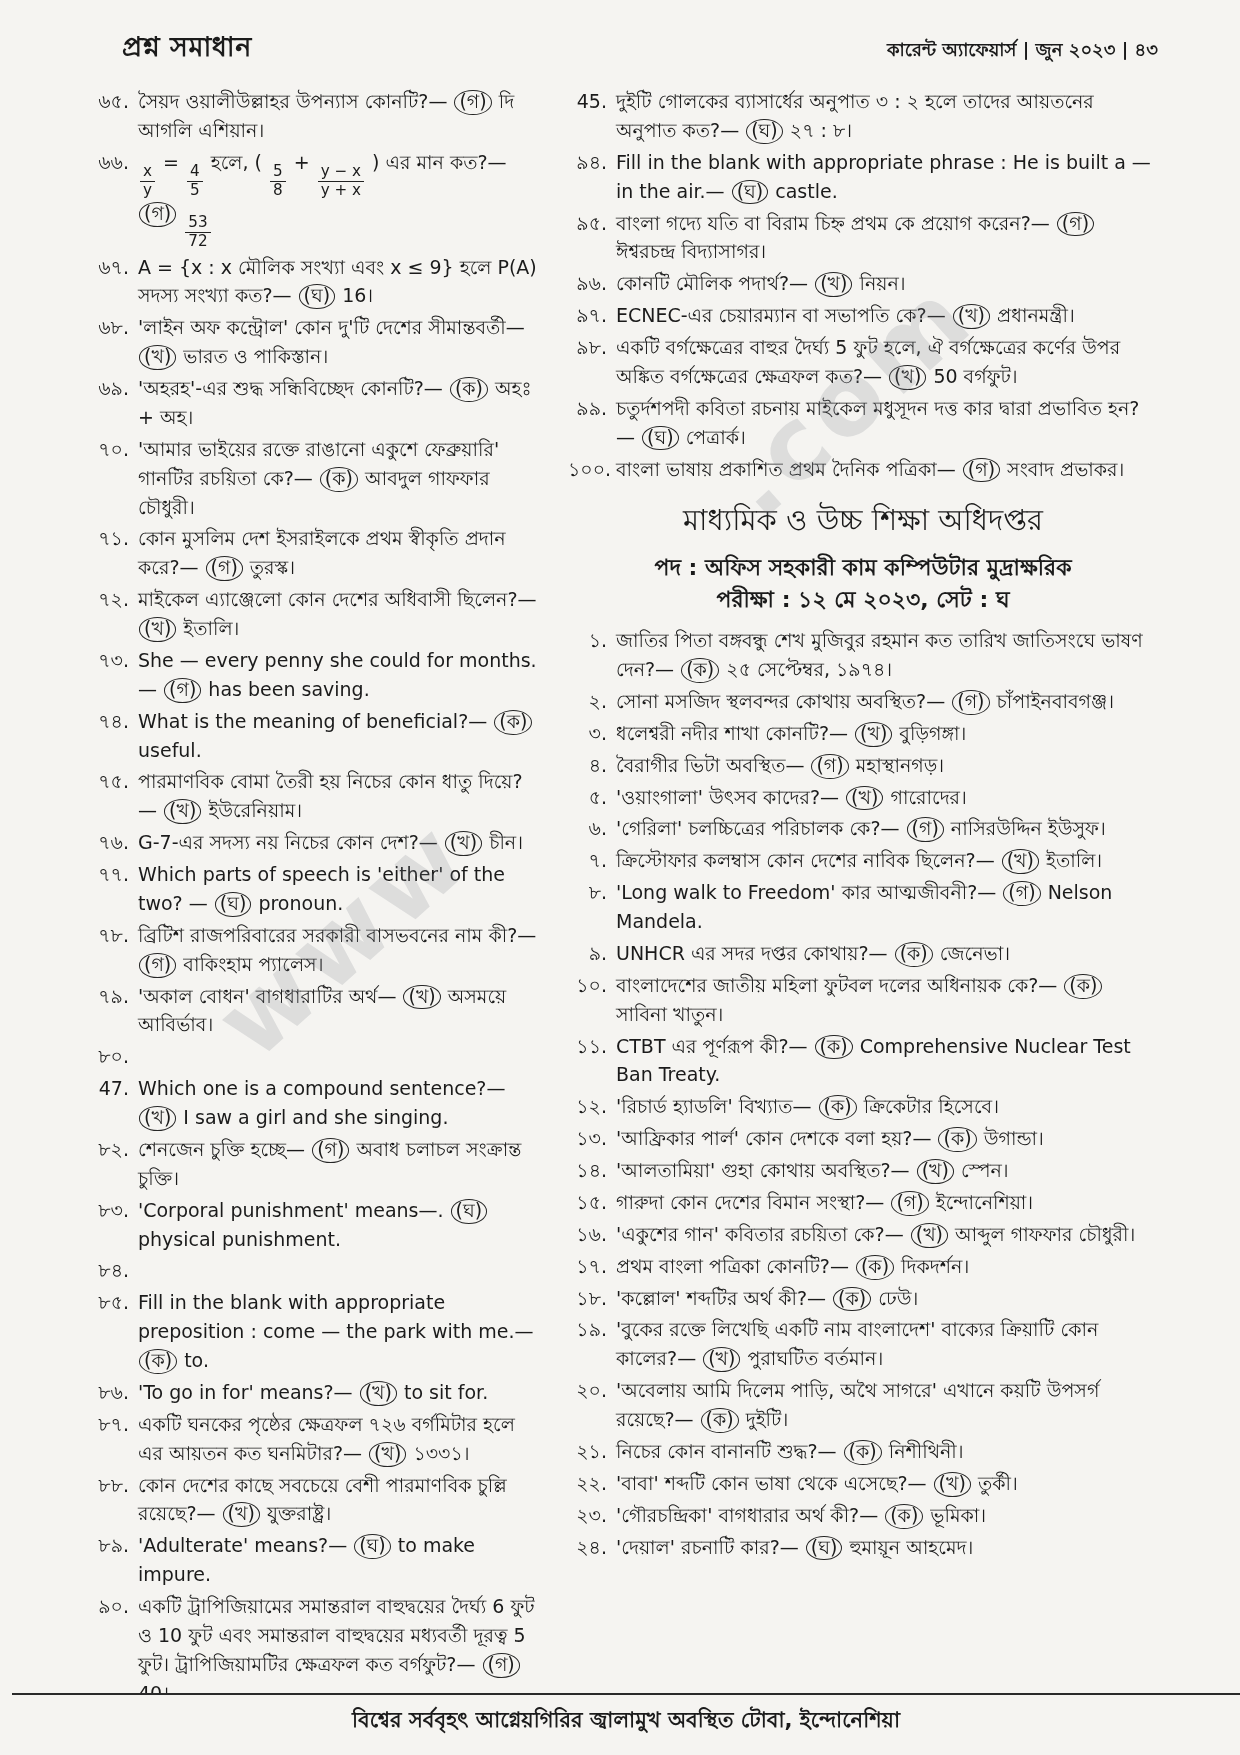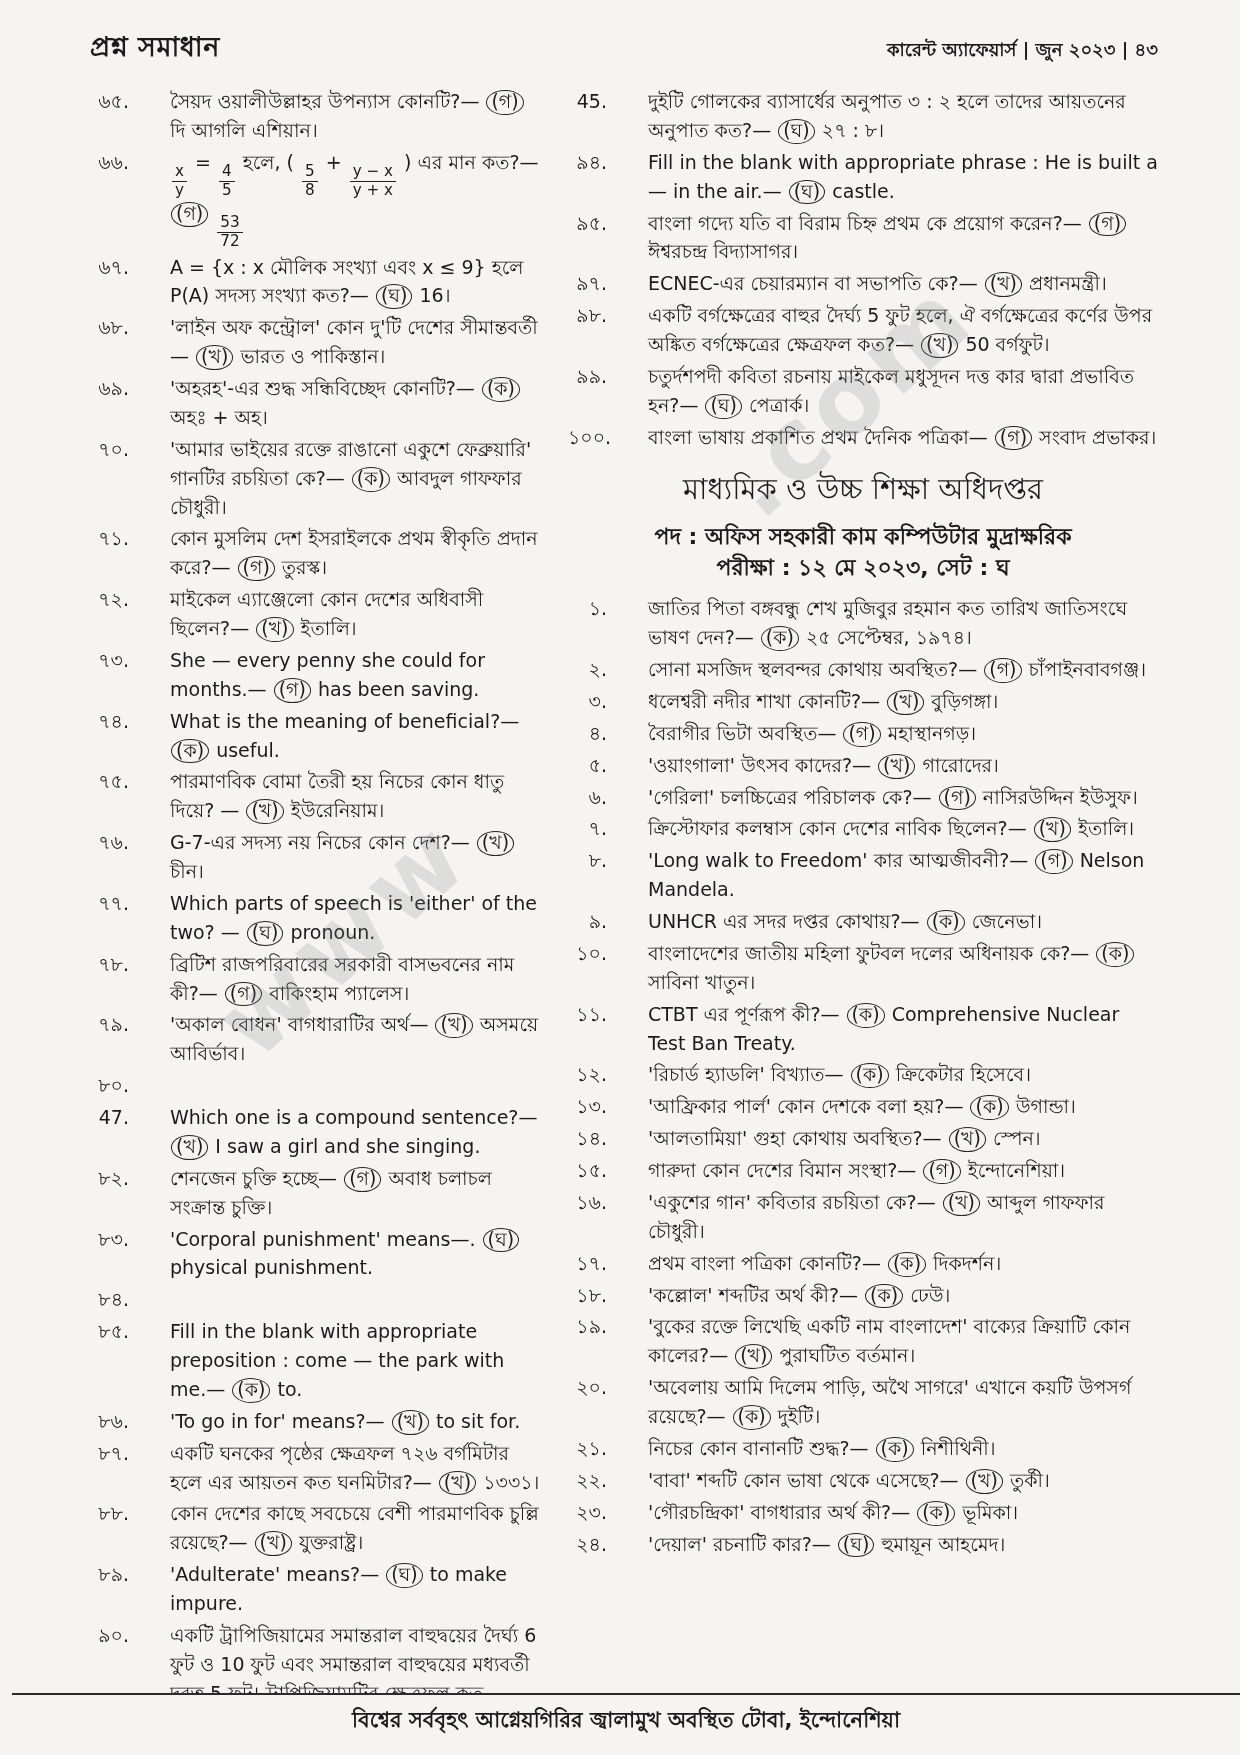--- a/index.html
+++ b/index.html
@@ -13,27 +13,27 @@
     width:1240px; height:1755px;
     background:#f5f4f1;
     color:#1b1b1b;
     padding:26px 82px 70px 90px;
     overflow:hidden;
   }
   .page-header {
     display:flex; justify-content:space-between; align-items:baseline;
     margin-bottom:16px;
   }
-  .header-left  { font-size:27px; font-weight:bold; letter-spacing:.5px; }
+  .header-left  { font-size:27px; font-weight:bold; letter-spacing:.5px;margin-left:32px; }
   .header-right { font-size:18px; font-weight:bold; }
   .columns { display:flex; gap:26px; align-items:flex-start; }
   .col-left  { width:452px; flex:none; }
   .col-right { flex:1; min-width:0; }
 
-  .qa-item { display:flex; font-size:19px; line-height:1.52; margin-bottom:3px;gap:32px; }
+  .qa-item { display:flex; font-size:19px; line-height:1.52; margin-bottom:3px; }
   .qa-num  { flex:none; width:48px; text-align:right; padding-right:9px; }
   .qa-text { flex:1; white-space:pre-wrap; }
 
   .ans-circle {
     display:inline-block;
     border:1.8px solid #262626;
     border-radius:50%;
     padding:0 4px 1px;
     line-height:1.15;
     margin:0 1px;
@@ -199,20 +199,24 @@
           </div>
           <div class="qa-item">
             <span class="qa-num">৯৪.</span>
             <span class="qa-text">Fill in the blank with appropriate phrase : He is built a — in the air.— <span class="ans-circle">(ঘ)</span> castle.</span>
           </div>
           <div class="qa-item">
             <span class="qa-num">৯৫.</span>
             <span class="qa-text">বাংলা গদ্যে যতি বা বিরাম চিহ্ন প্রথম কে প্রয়োগ করেন?— <span class="ans-circle">(গ)</span> ঈশ্বরচন্দ্র বিদ্যাসাগর।</span>
           </div>
           <div class="qa-item">
+            <span class="qa-num">৯৬.</span>
+            <span class="qa-text">কোনটি মৌলিক পদার্থ?— <span class="ans-circle">(খ)</span> নিয়ন।</span>
+          </div>
+          <div class="qa-item">
             <span class="qa-num">৯৭.</span>
             <span class="qa-text">ECNEC-এর চেয়ারম্যান বা সভাপতি কে?— <span class="ans-circle">(খ)</span> প্রধানমন্ত্রী।</span>
           </div>
           <div class="qa-item">
             <span class="qa-num">৯৮.</span>
             <span class="qa-text">একটি বর্গক্ষেত্রের বাহুর দৈর্ঘ্য 5 ফুট হলে, ঐ বর্গক্ষেত্রের কর্ণের উপর অঙ্কিত বর্গক্ষেত্রের ক্ষেত্রফল কত?— <span class="ans-circle">(খ)</span> 50 বর্গফুট।</span>
           </div>
           <div class="qa-item">
             <span class="qa-num">৯৯.</span>
             <span class="qa-text">চতুর্দশপদী কবিতা রচনায় মাইকেল মধুসূদন দত্ত কার দ্বারা প্রভাবিত হন?— <span class="ans-circle">(ঘ)</span> পেত্রার্ক।</span>

